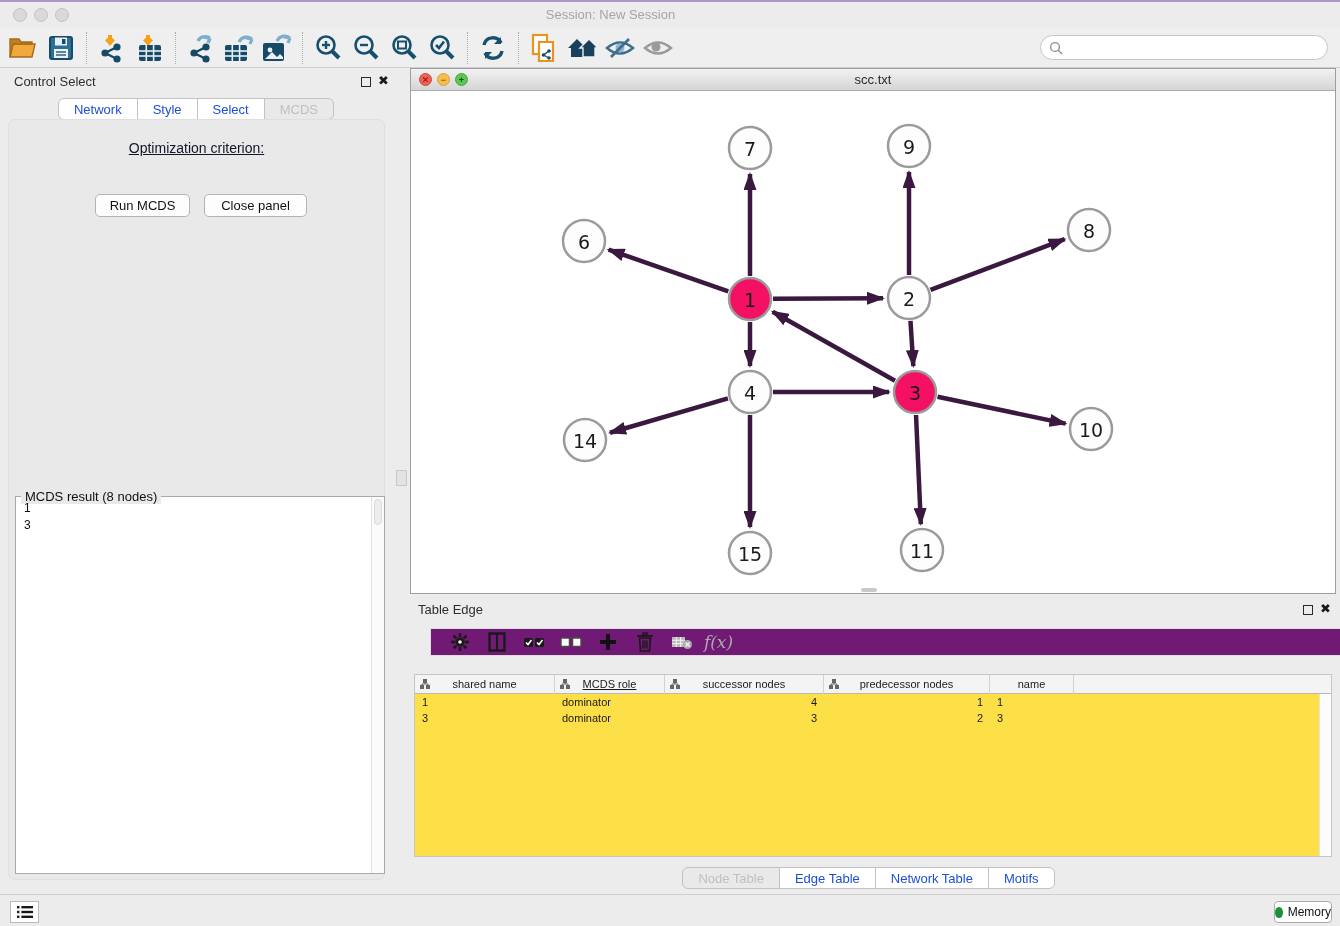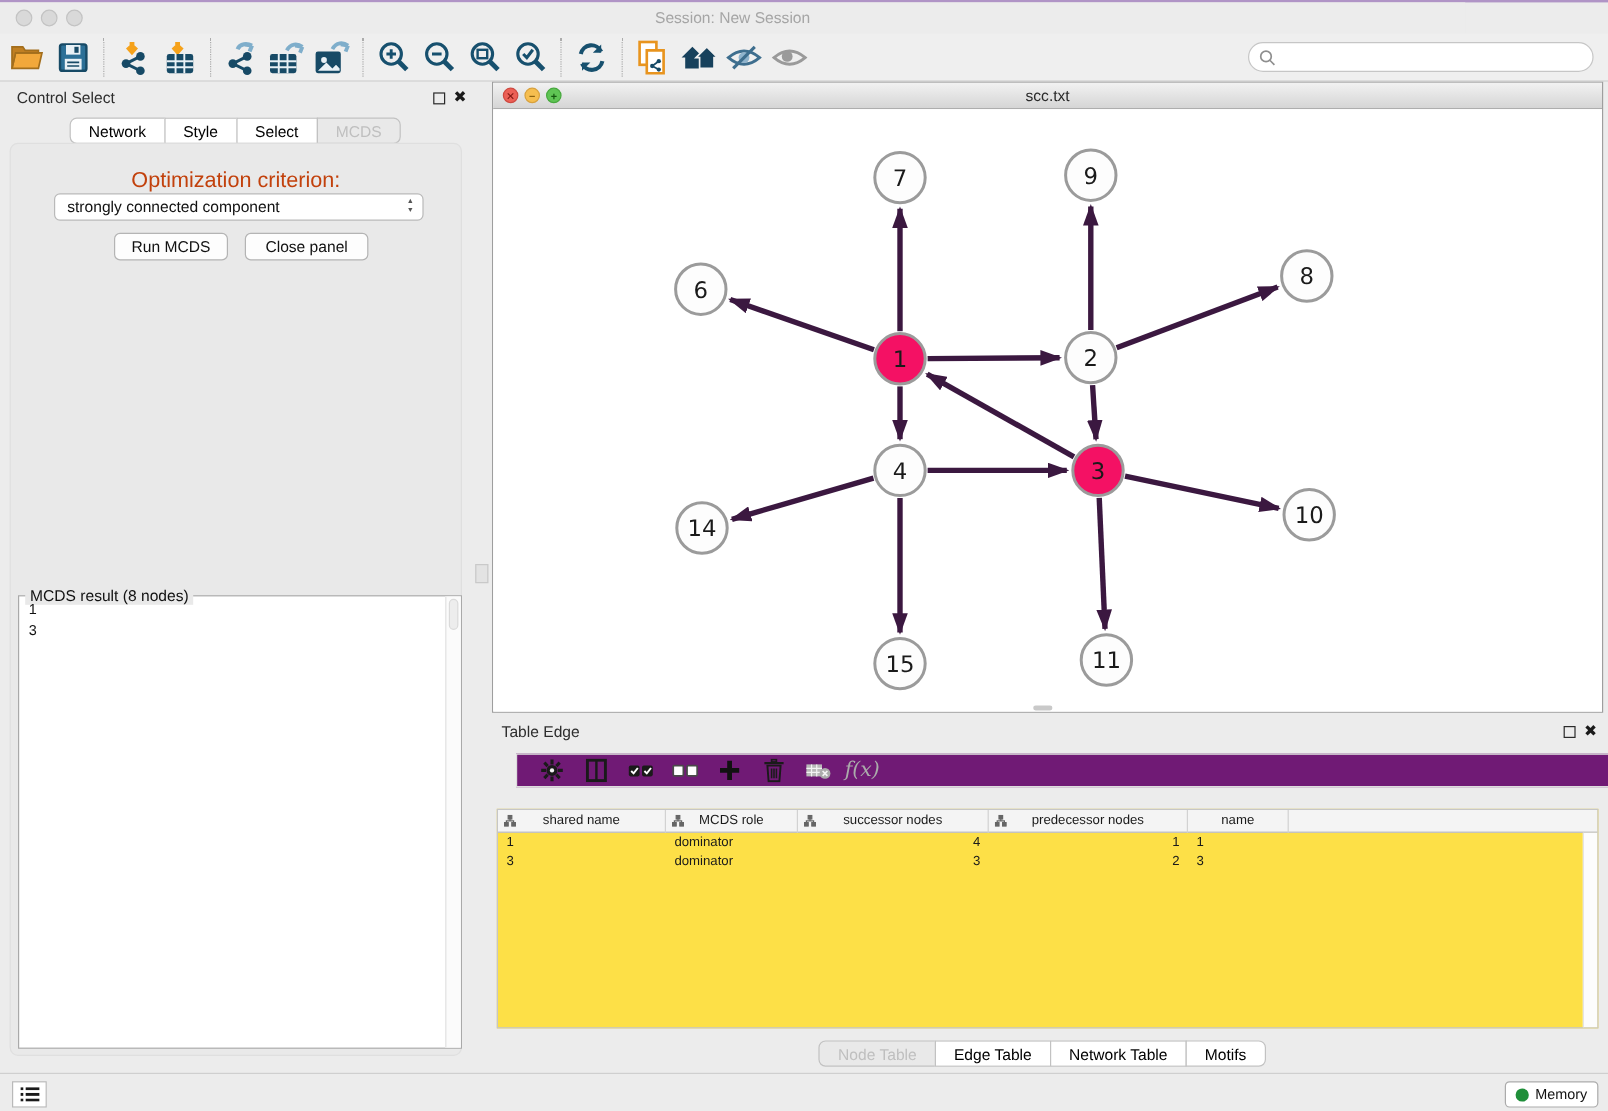--- a/index.html
+++ b/index.html
@@ -18,26 +18,26 @@
   .tb-sep { width:1px; height:32px; border-left:1px dotted #ACACAC; margin:0 6px; }
   .searchbox { position:absolute; right:12px; top:7px; width:288px; height:25px; background:#fff; border:1px solid #C6C6C6; border-radius:13px; display:flex; align-items:center; padding-left:8px; }
   .searchbox input { border:none; outline:none; flex:1; font-size:13px; background:transparent; margin-left:5px; }
 
   
   .cp-header { position:absolute; left:0; top:68px; width:393px; height:26px; }
   .panel-title { font-size:13px; color:#2E2E2E; position:absolute; left:14px; top:4px; }
   .float-ico { position:absolute; width:10px; height:10px; border:1.5px solid #2A2A2A; top:7px; }
   .close-ico { position:absolute; top:3px; font-size:13px; font-weight:bold; color:#1A1A1A; }
   .cp-tabs { position:absolute; left:0; top:96px; width:393px; display:flex; justify-content:center; }
-  .tab { height:22px; line-height:21px; padding:0 15px; font-size:13px; color:#000000; background:#FFFFFF; border:1px solid #C2C2C2; margin-left:-1px; cursor:default; }
+  .tab { height:22px; line-height:21px; padding:0 15px; font-size:13px; color:#1d4ed8; background:#FFFFFF; border:1px solid #C2C2C2; margin-left:-1px; cursor:default; }
   .tab.first { border-radius:6px 0 0 6px; }
   .tab.last { border-radius:0 6px 6px 0; }
   .tab.active { background:#E9E9E9; color:#BFBFBF; }
   .cp-body { position:absolute; left:8px; top:117px; width:377px; height:761px; background:#E9E9E9; border:1px solid #DFDFDF; border-radius:7px; }
-  .opt-label { position:absolute; left:0; width:100%; top:20px; text-align:center; font-size:18px; color:#c2410c; }
+  .opt-label { position:absolute; left:0; width:100%; top:20px; text-align:center; font-size:14px; color:#0f172a;text-decoration:underline; }
   .dropdown { position:absolute; left:36px; top:41px; width:308px; height:23px; background:#FFFFFF; border:1px solid #B9B9B9; border-radius:5px; font-size:13px; color:#111; line-height:21px; padding-left:10px; }
   .dd-arrows { position:absolute; right:7px; top:2px; display:flex; flex-direction:column; align-items:center; font-size:6px; color:#555; line-height:8px; }
   .btn { position:absolute; height:23px; background:#FDFDFD; border:1px solid #B4B4B4; border-radius:5px; font-size:13px; color:#111; text-align:center; line-height:21px; cursor:default; }
   .result-box { position:absolute; left:6px; top:376px; width:370px; height:378px; border:1px solid #A9A9A9; background:#FFFFFF; }
   .result-legend { position:absolute; top:-8px; left:5px; background:#E9E9E9; padding:0 4px; font-size:13px; color:#111; }
   .result-lines { position:absolute; left:0; top:3px; right:14px; bottom:0; font-size:12px; color:#111; padding-left:8px; line-height:17px; }
   .result-scroll { position:absolute; right:0; top:0; bottom:0; width:13px; background:#FBFBFB; border-left:1px solid #E2E2E2; }
   .result-scroll .thumb { position:absolute; top:2px; left:2px; width:8px; height:26px; background:#EDEDED; border:1px solid #DADADA; border-radius:4px; }
 
   
@@ -61,21 +61,21 @@
   .th { position:relative; height:19px; border-right:1px solid #D2D2D2; font-size:11px; color:#1A1A1A; text-align:center; line-height:18px; }
   .th .tree { position:absolute; left:5px; top:4px; }
   .trow { display:flex; height:16px; }
   .td { font-size:11px; color:#1A1A1A; line-height:16px; padding:0 7px; white-space:nowrap; overflow:hidden; }
   .tbl-scroll { position:absolute; right:0; top:19px; bottom:0; width:12px; background:#FCFCFC; border-left:1px solid #E4E4E4; }
   .tp-tabs { position:absolute; left:0; top:270px; width:926px; display:flex; justify-content:center; }
 
   
   .statusbar { position:absolute; left:0; top:892px; width:1340px; height:34px; background:#ECECEC; border-top:1px solid #CFCFCF; }
   .list-btn { position:absolute; left:10px; top:6px; width:29px; height:22px; background:#FFFFFF; border:1px solid #B9B9B9; display:flex; align-items:center; justify-content:center; }
-  .mem-btn { position:absolute; right:8px; top:6px; width:78px; height:22px; background:#FFFFFF; border:1px solid #ABABAB; border-radius:4px; display:flex; align-items:center; justify-content:center; gap:5px; font-size:12px; color:#111; }
+  .mem-btn { position:absolute; right:8px; top:6px; width:58px; height:22px; background:#FFFFFF; border:1px solid #ABABAB; border-radius:4px; display:flex; align-items:center; justify-content:center; gap:5px; font-size:12px; color:#111; }
   .mem-dot { width:11px; height:11px; border-radius:50%; background:#1F8F3A; }
 </style>
 </head>
 <body>
 
 <div class="app">
 
   <div class="titlebar">
     <span class="tl-dot" style="left:13px"></span>
     <span class="tl-dot" style="left:34px"></span>
@@ -239,27 +239,20 @@
     <span class="close-ico" style="left:378px">✖</span>
   </div>
   <div class="cp-tabs" id="cp-tabs">
       <div class="tab first">Network</div>
       <div class="tab">Style</div>
       <div class="tab">Select</div>
       <div class="tab last active">MCDS</div>
     </div>
   <div class="cp-body">
     <div class="opt-label">Optimization criterion:</div>
-    <div class="dropdown">
-      <span>strongly connected component</span>
-      <span class="dd-arrows">
-          <span>▲</span>
-          <span>▼</span>
-        </span>
-    </div>
     <div class="btn" style="left:86px; top:74px; width:95px;">Run MCDS</div>
     <div class="btn" style="left:195px; top:74px; width:103px;">Close panel</div>
     <div class="result-box">
       <span class="result-legend">MCDS result (8 nodes)</span>
       <div class="result-lines" id="result-lines">
           <div>1</div>
           <div>3</div>
         </div>
       <div class="result-scroll">
           <div class="thumb"></div>
@@ -427,21 +420,21 @@
     <div class="tbl">
       <div class="thead" id="thead">
           <div class="th" style="width: 140px;"><svg class="tree" width="10" height="10" viewBox="0 0 10 10">
               <g fill="#666" stroke="#666" stroke-width="1">
                 <rect x="3.5" y="0.5" width="3" height="3"></rect>
                 <rect x="0.5" y="6.5" width="3" height="3"></rect>
                 <rect x="6.5" y="6.5" width="3" height="3"></rect>
                 <path d="M5 3.5 V5 M2 6.5 V5 H8 V6.5" fill="none"></path>
               </g>
             </svg><span>shared name</span></div>
-          <div class="th" style="width: 110px;"><svg class="tree" width="10" height="10" viewBox="0 0 10 10">
+          <div class="th" style="width: 110px; text-decoration: underline;"><svg class="tree" width="10" height="10" viewBox="0 0 10 10">
               <g fill="#666" stroke="#666" stroke-width="1">
                 <rect x="3.5" y="0.5" width="3" height="3"></rect>
                 <rect x="0.5" y="6.5" width="3" height="3"></rect>
                 <rect x="6.5" y="6.5" width="3" height="3"></rect>
                 <path d="M5 3.5 V5 M2 6.5 V5 H8 V6.5" fill="none"></path>
               </g>
             </svg><span>MCDS role</span></div>
           <div class="th" style="width: 159px;"><svg class="tree" width="10" height="10" viewBox="0 0 10 10">
               <g fill="#666" stroke="#666" stroke-width="1">
                 <rect x="3.5" y="0.5" width="3" height="3"></rect>

